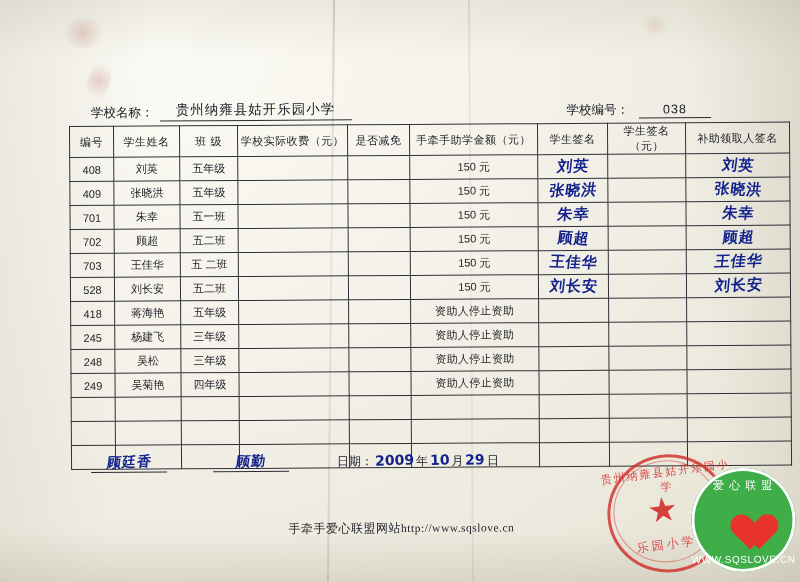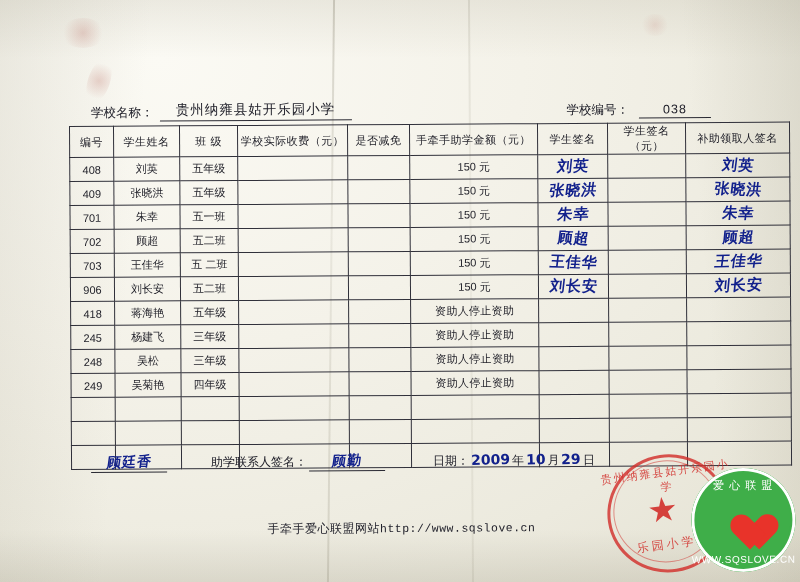--- a/index.html
+++ b/index.html
@@ -174,21 +174,21 @@
   .bottom-note {
     position: absolute;
     left: 0; right: 0;
     top: 520px;
     text-align: center;
     font-size: 12px;
     color: #22222c;
     letter-spacing: .5px;
   }
   .bottom-note .url {
-    font-family: Liberation Mono, monospace;
+    font-family: Liberation Serif, serif;
     font-size: 11.5px;
   }
 
   
   .stamp {
     position: absolute;
     left: 598px;
     top: 452px;
     width: 134px;
     height: 122px;
@@ -377,21 +377,21 @@
           <td>王佳华</td>
           <td>五 二班</td>
           <td></td>
           <td></td>
           <td class="amount">150 元</td>
           <td><span class="hand sk4">王佳华</span></td>
           <td></td>
           <td><span class="hand sk3">王佳华</span></td>
         </tr>
         <tr>
-          <td>906</td>
+          <td>528</td>
           <td>刘长安</td>
           <td>五二班</td>
           <td></td>
           <td></td>
           <td class="amount">150 元</td>
           <td><span class="hand sk6">刘长安</span></td>
           <td></td>
           <td><span class="hand sk5">刘长安</span></td>
         </tr>
         <tr>
@@ -473,21 +473,20 @@
         </tr>
       </tbody>
     </table>
 
     <div class="footer-row">
       <span class="fld">
         <span class="sig-line"><span class="sig-hand">顾廷香</span></span>
       </span>
       <span class="gap-a"></span>
       <span class="fld">
-        <span>助学联系人签名：</span>
         <span class="sig-line"><span class="sig-hand">顾勤</span></span>
       </span>
       <span class="gap-b"></span>
       <span class="fld">
         <span>日期：</span>
         <span class="date-hand">2009</span>
         <span>年</span>
         <span class="date-hand">10</span>
         <span>月</span>
         <span class="date-hand">29</span>

